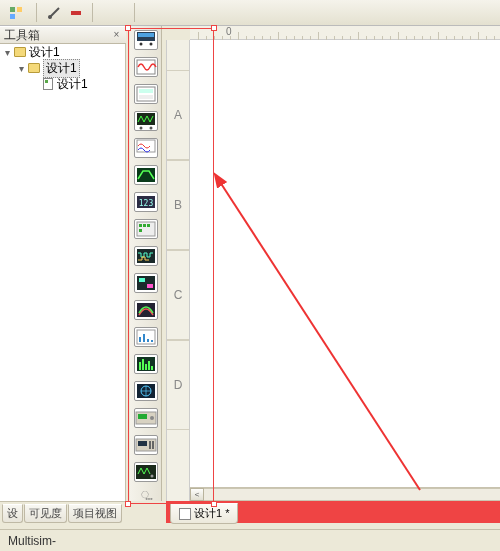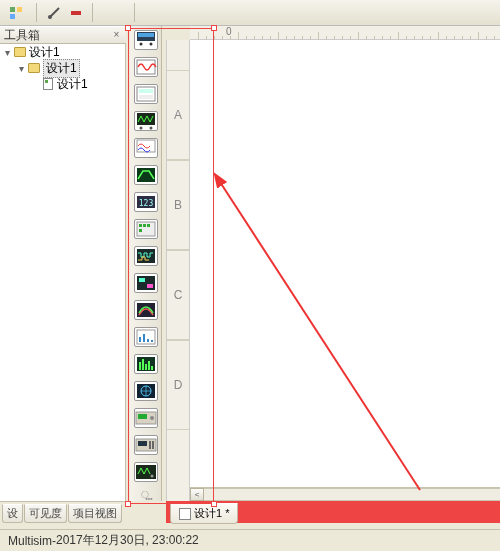--- a/index.html
+++ b/index.html
@@ -291,21 +291,20 @@
 <div class="bottom-tabs">
   <div class="bottom-tab">
     <span class="icn"></span>
     <span>设计1 *</span>
   </div>
 </div>
 
 <div class="status">
   <span>Multisim</span>
   <span> - </span>
-  <span>2017年12月30日, 23:00:22</span>
 </div>
 
 <div class="annot-box">
   <div class="c tl"></div>
     <div class="c tr"></div>
     <div class="c bl"></div>
     <div class="c br"></div>
 </div>
 <svg class="annot-arrow" width="240" height="330">
   <defs>

